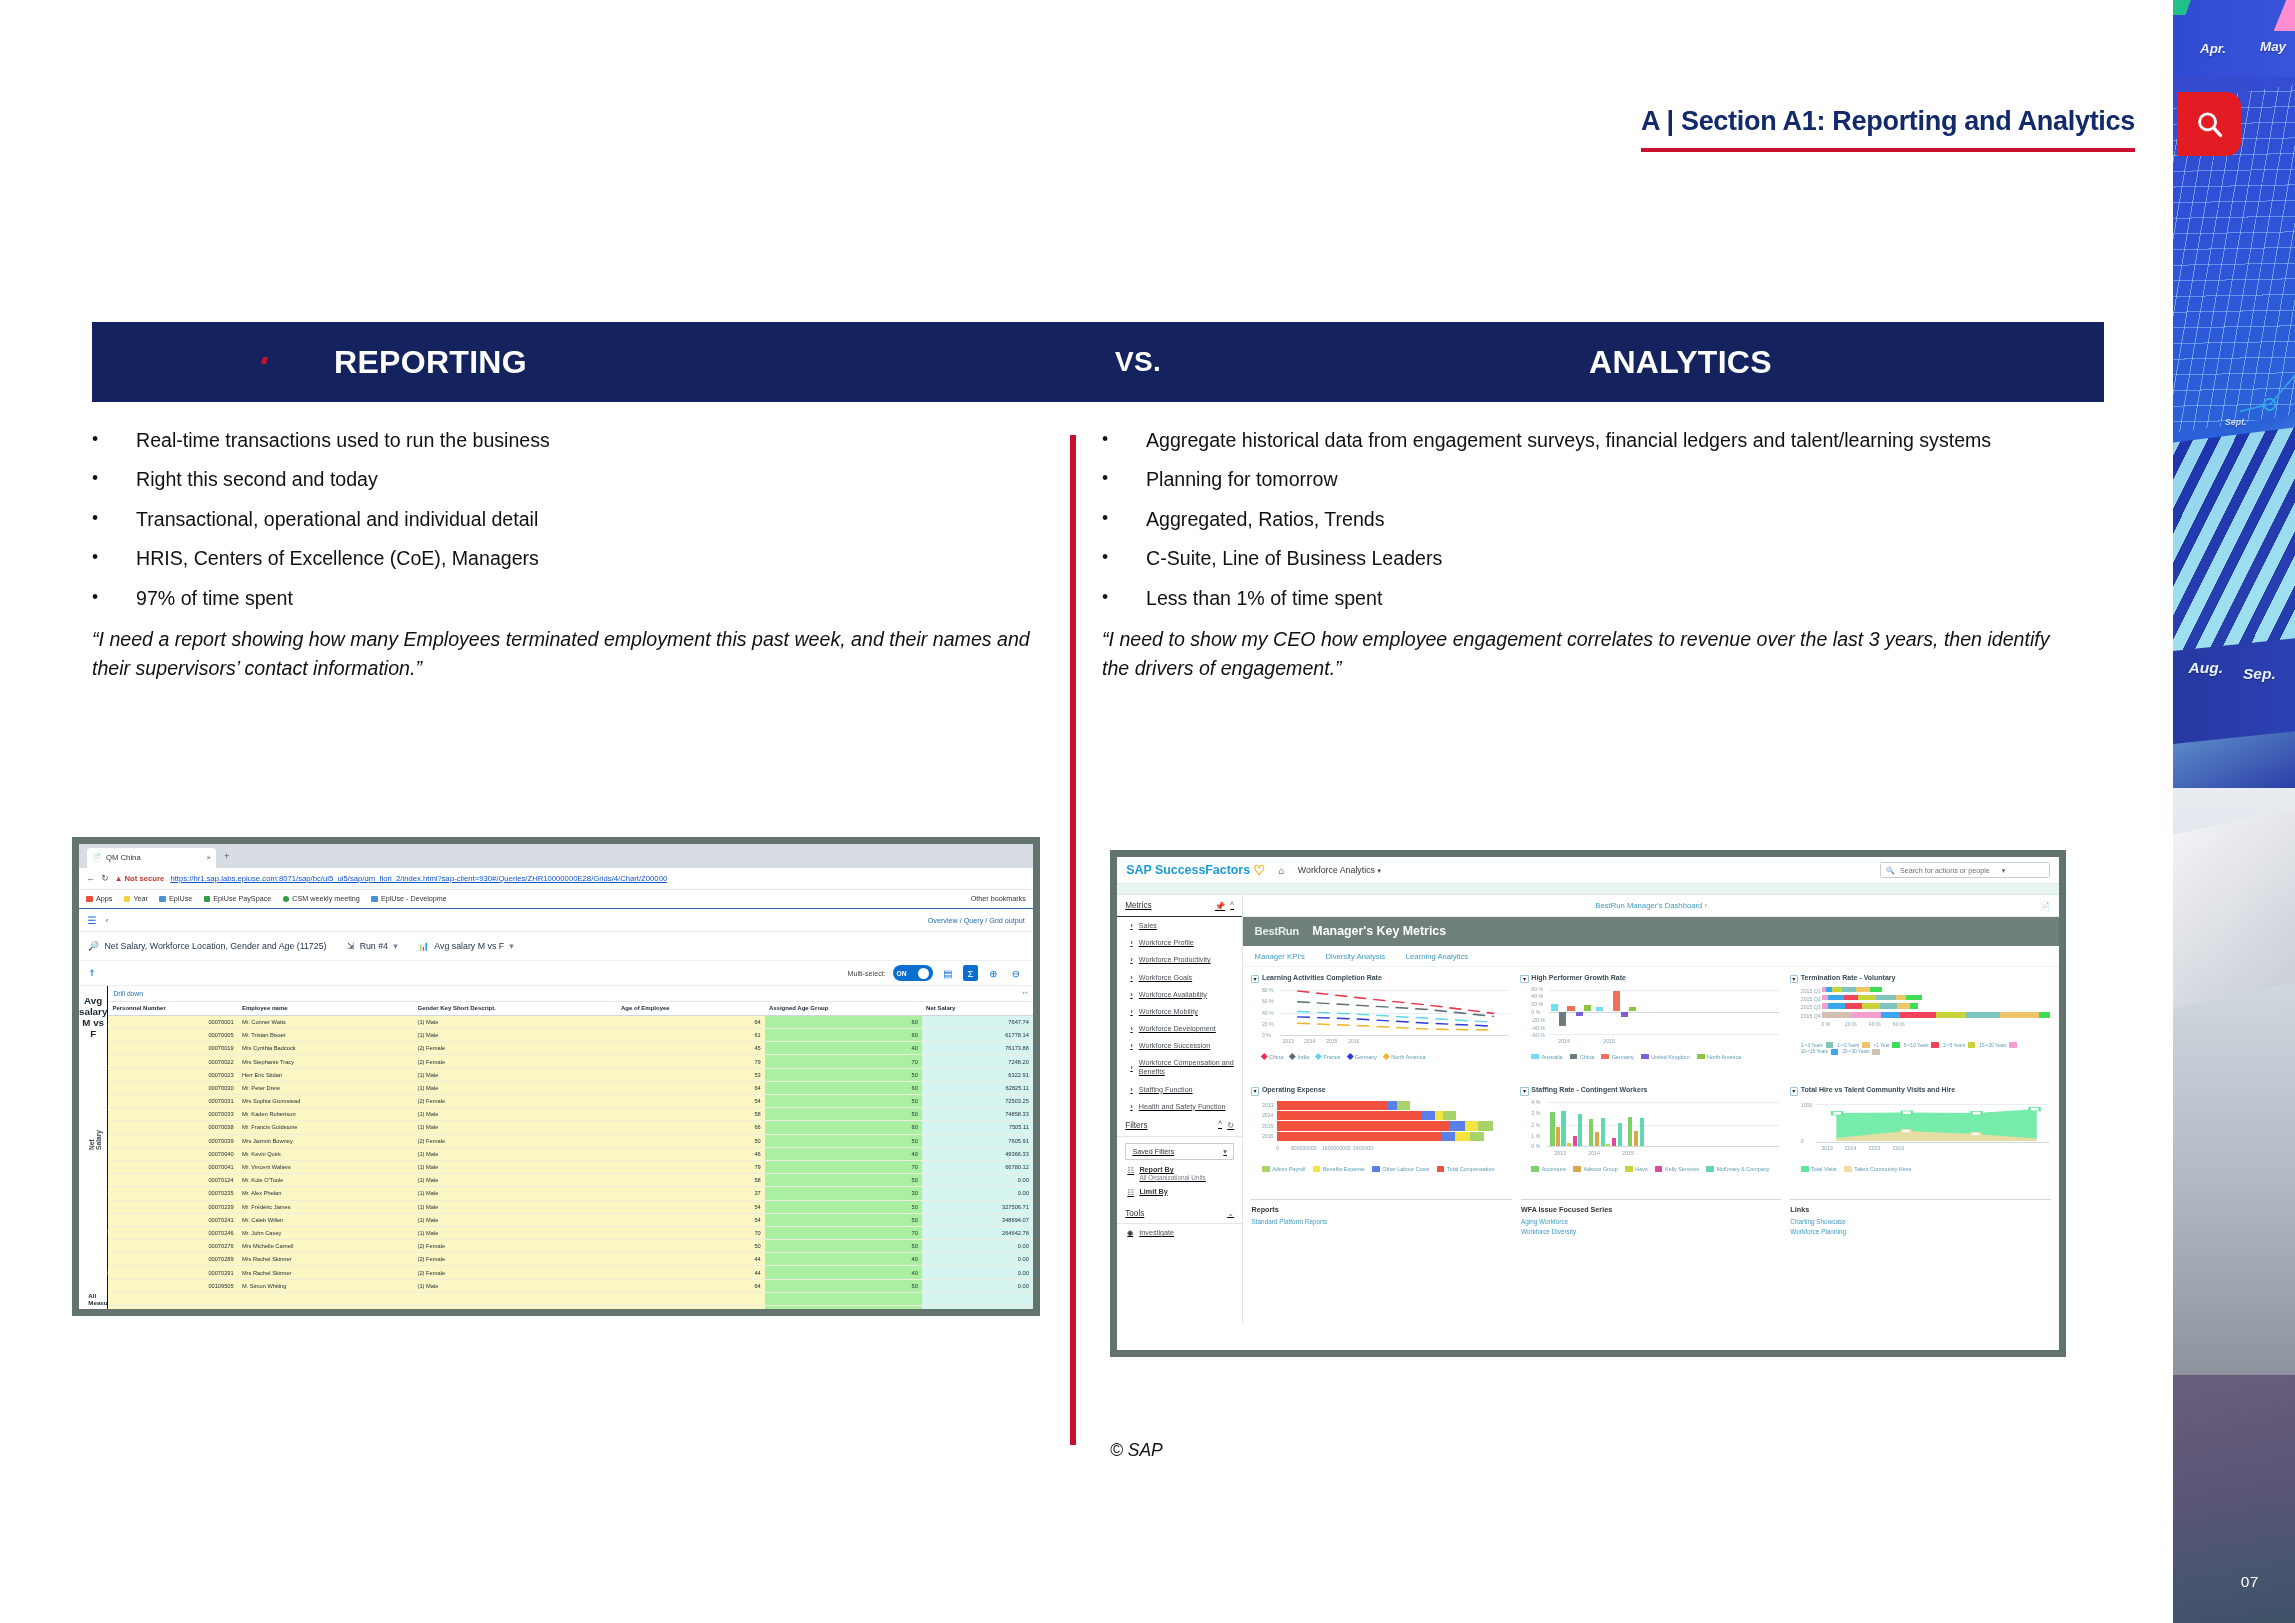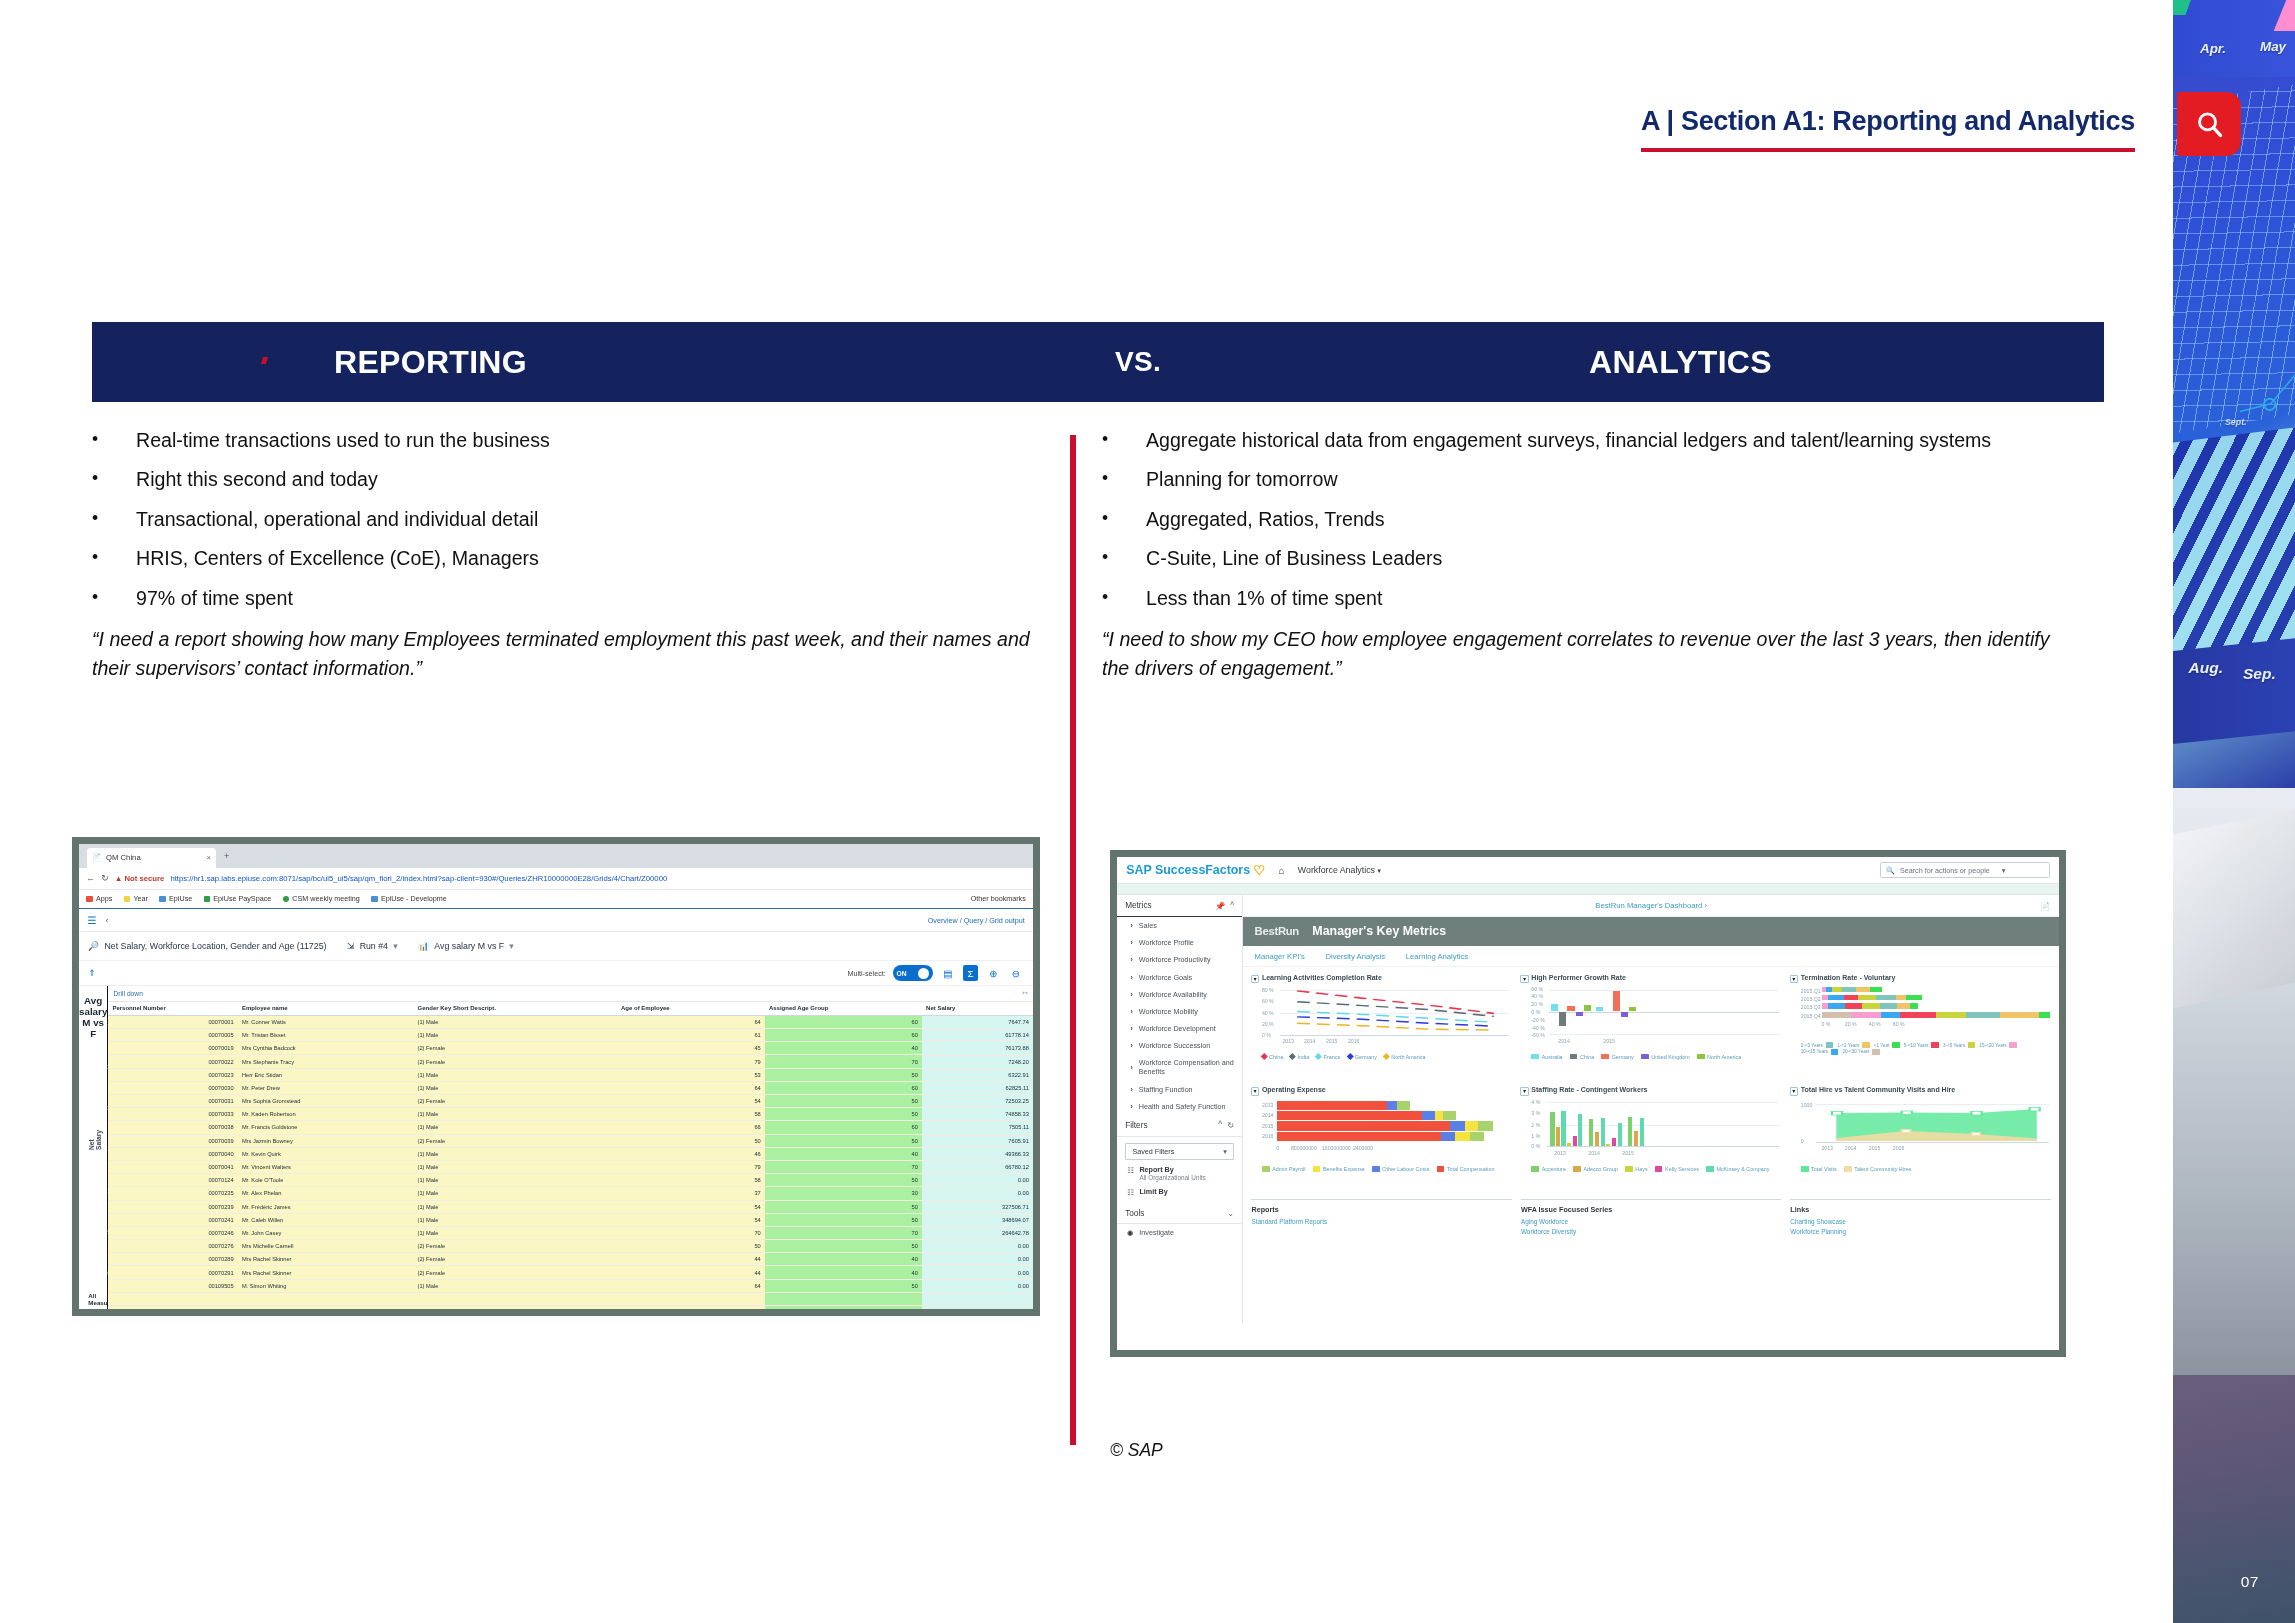--- a/index.html
+++ b/index.html
@@ -136,21 +136,21 @@
     padding: 0 5.2px; gap: 4.1px; font-size: 7.7px; color: #333;
   }
   .br-tab-x { margin-left: auto; color: #666; font-size: 7.7px; }
   .br-tab-plus { position: absolute; left: 145px; top: 7.2px; font-size: 9.3px; color: #555; }
   .br-url {
     background: #fff; height: 21.6px; display: flex; align-items: center; gap: 6.2px;
     padding: 0 7.2px; font-size: 7.7px; color: #333; border-bottom: 0.5px solid #e3e6ea;
   }
   .br-url .nav-ic { color: #555; font-size: 8.8px; }
   .br-notsecure { color: #c0392b; font-weight: 600; white-space: nowrap; }
-  .br-link { color: #1155cc; white-space: nowrap; overflow: hidden; text-overflow: ellipsis; }
+  .br-link { color: #1155cc; white-space: nowrap; overflow: hidden; text-overflow: ellipsis; text-decoration: underline; }
   .br-bm {
     background: #fff; height: 19.6px; display: flex; align-items: center; gap: 11.3px;
     padding: 0 7.2px; font-size: 7.2px; color: #333; border-bottom: 1.5px solid #2b6cb0;
   }
   .bm-item { display: flex; align-items: center; gap: 3.1px; white-space: nowrap; }
   .bm-sq { width: 6.7px; height: 6.7px; border-radius: 1px; display: inline-block; }
   .bm-right { margin-left: auto; color: #333; }
   .fiori-bar {
     height: 23px; display: flex; align-items: center; padding: 0 8.2px; gap: 9.3px;
     font-size: 7.7px; color: #1a6bb5; border-bottom: 0.5px solid #e8ebee; background: #fff;
@@ -242,21 +242,21 @@
   .sf-heart { color: #f0ab00; font-size: 13.4px; }
   .sf-nav { font-size: 8.8px; color: #32363a; }
   .sf-search {
     margin-left: auto; display: flex; align-items: center; gap: 4.6px;
     border: 0.5px solid #c6cdd3; border-radius: 1.5px; height: 16.5px; padding: 0 5.7px;
     font-size: 7.2px; color: #6a737b; min-width: 170px;
   }
   .sf-search-caret { margin-left: 7.2px; color: #5a636b; }
   .sf-strip { height: 11.3px; background: #e7f4f0; border-bottom: 0.5px solid #dde6e3; }
   .sf-body { display: flex; height: 428px; background: #fff; }
-  .sf-side { width: 149px; border-right: 0.5px solid #dfe4e8; background: #fff; }
+  .sf-side { width: 149px; border-right: 0.5px solid #dfe4e8; background: #fff; text-decoration: underline; }
   .side-sec {
     height: 21.6px; display: flex; align-items: center; padding: 0 8.2px;
     font-size: 8.2px; color: #32363a; border-bottom: 1px solid #32363a;
     position: relative;
   }
   .side-sec .sec-ic { margin-left: auto; color: #5a636b; font-size: 8.2px; display: flex; gap: 5.2px; }
   .side-item {
     display: flex; align-items: center; gap: 6.2px; padding: 4.1px 8.2px 4.1px 13.4px;
     font-size: 7.2px; color: #4a5157;
   }

